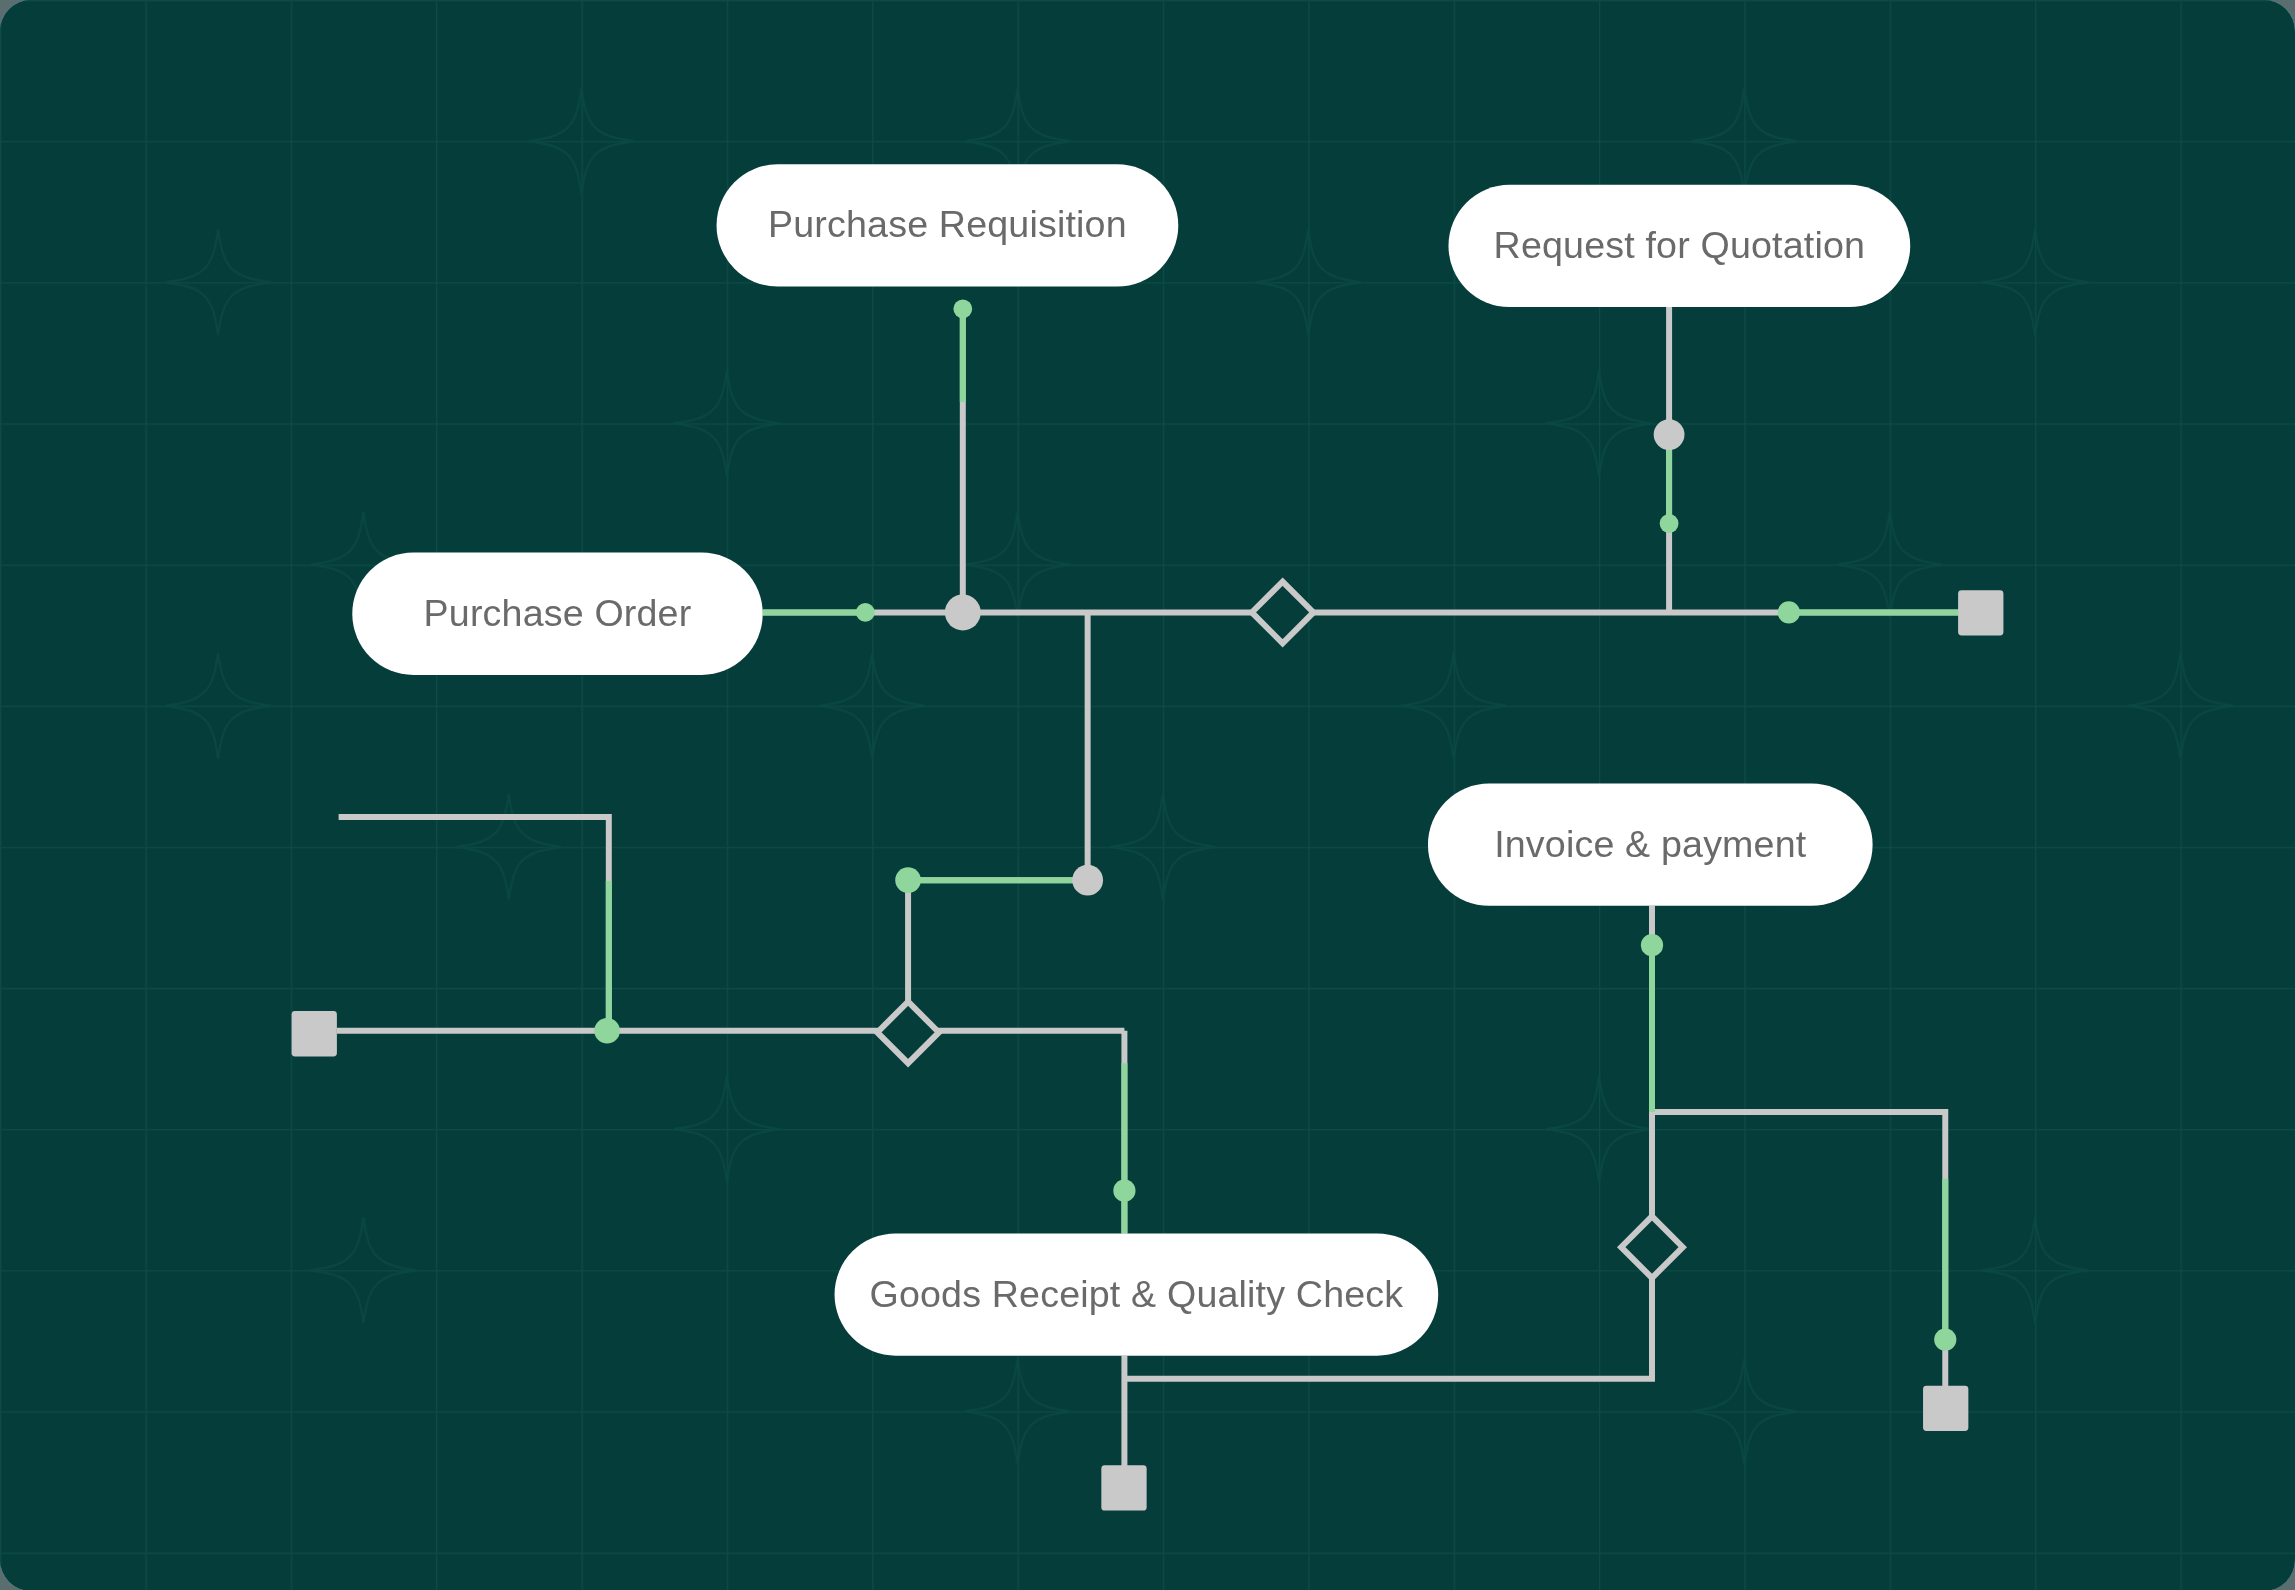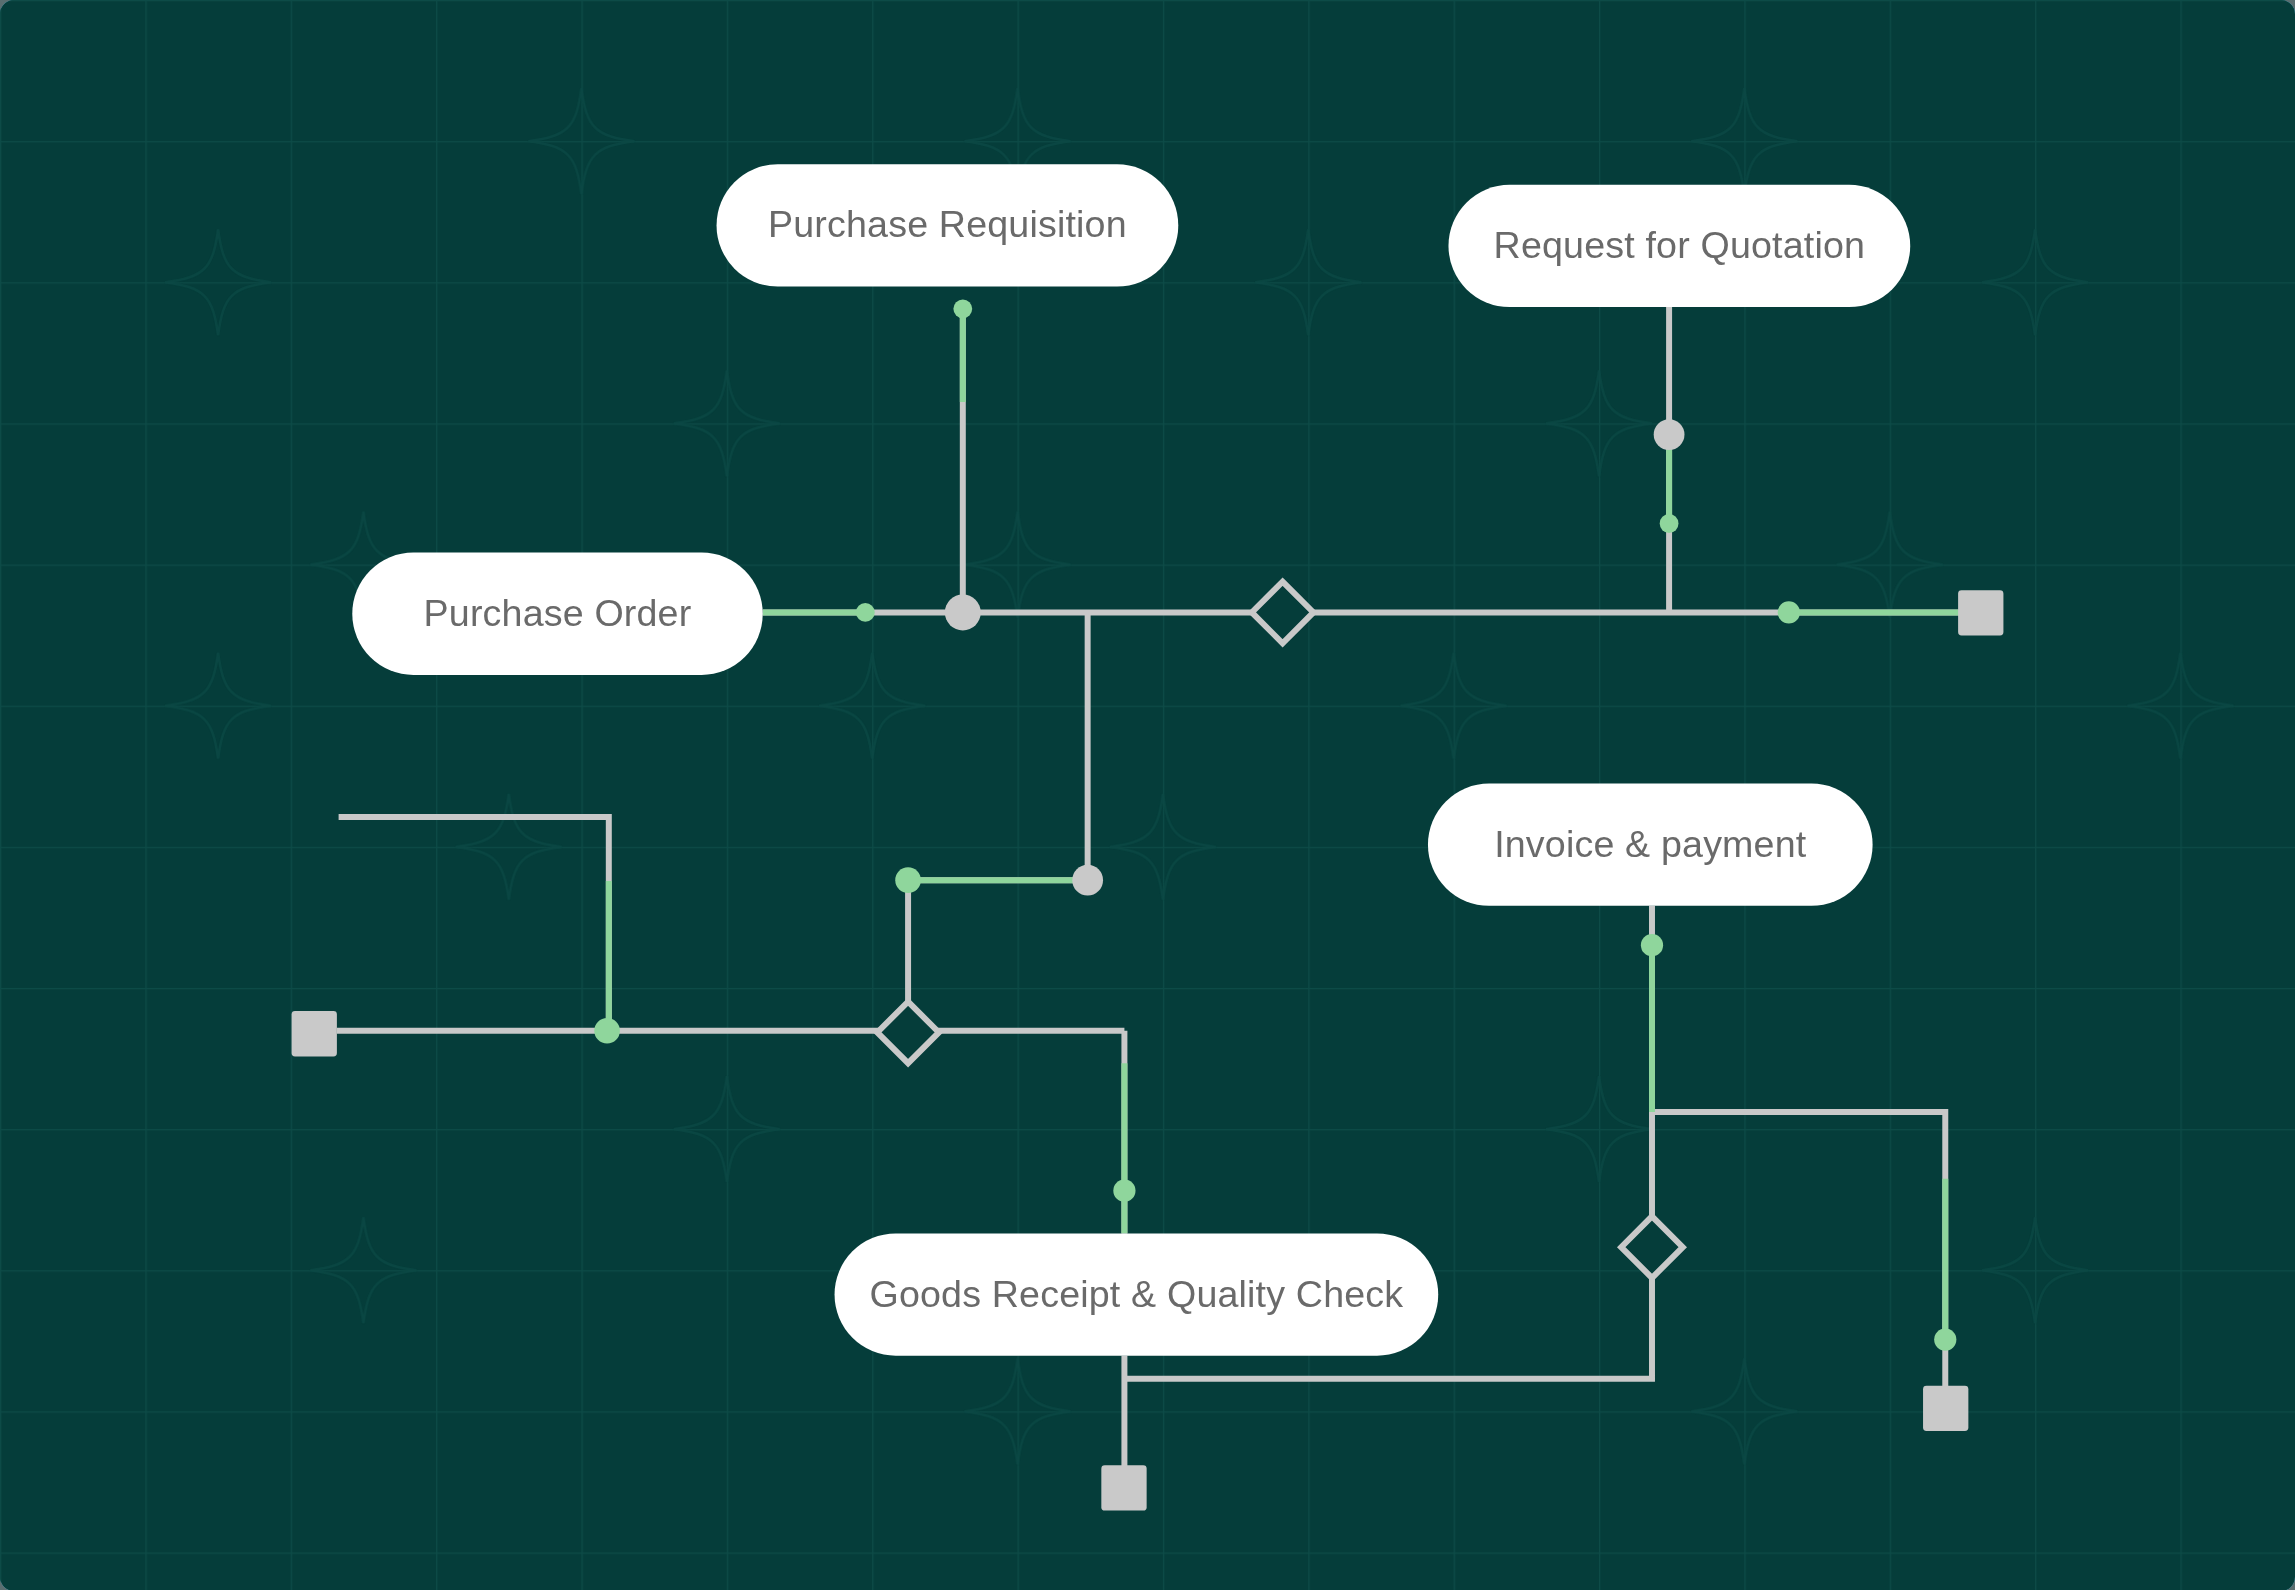--- a/index.html
+++ b/index.html
@@ -11,21 +11,21 @@
   #stage {
     position: relative;
     width: 2295px;
     height: 1591px;
     overflow: hidden;
   }
   #canvas {
     position: absolute;
     inset: 0;
     background: #7dd3fc;
-    border-radius: 14px;
+    border-radius: 31px;
     overflow: hidden;
   }
   #grid, #diagram {
     position: absolute;
     inset: 0;
     width: 100%;
     height: 100%;
     display: block;
   }
   .node-label {

